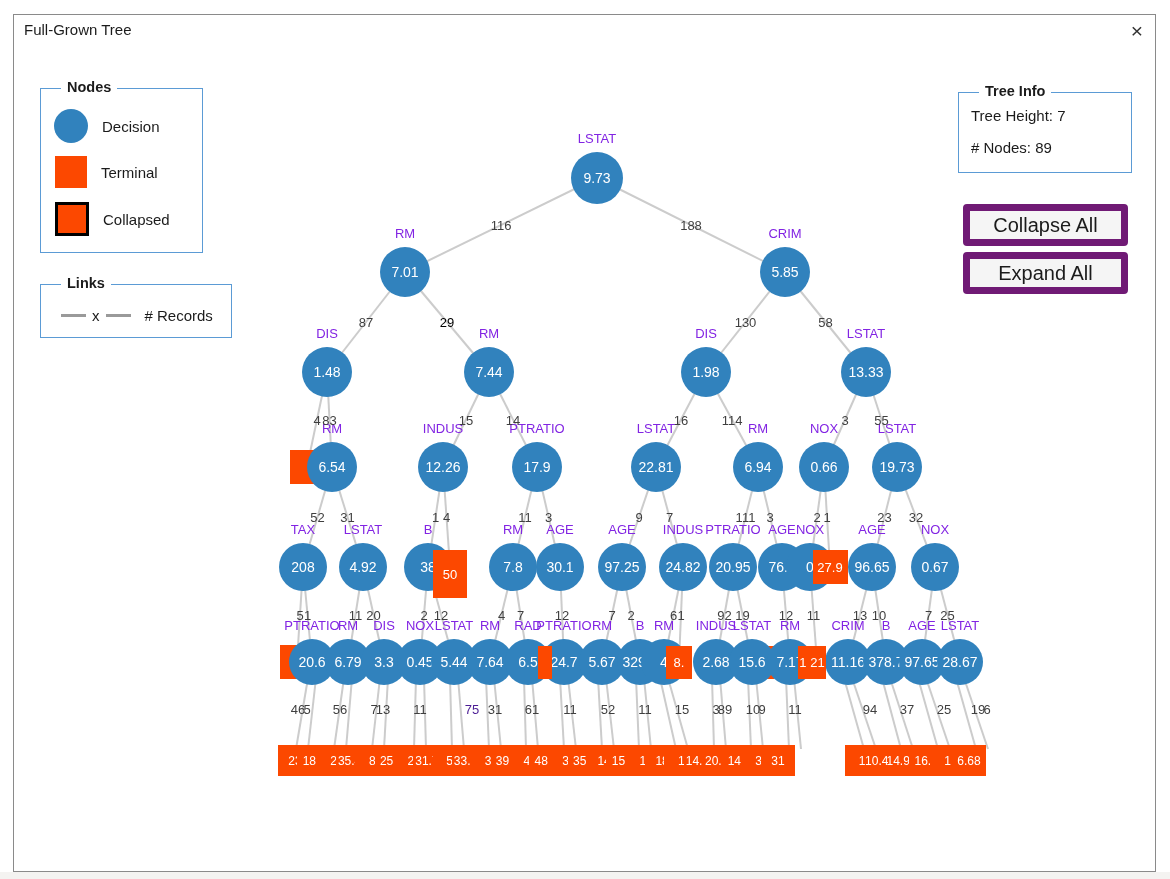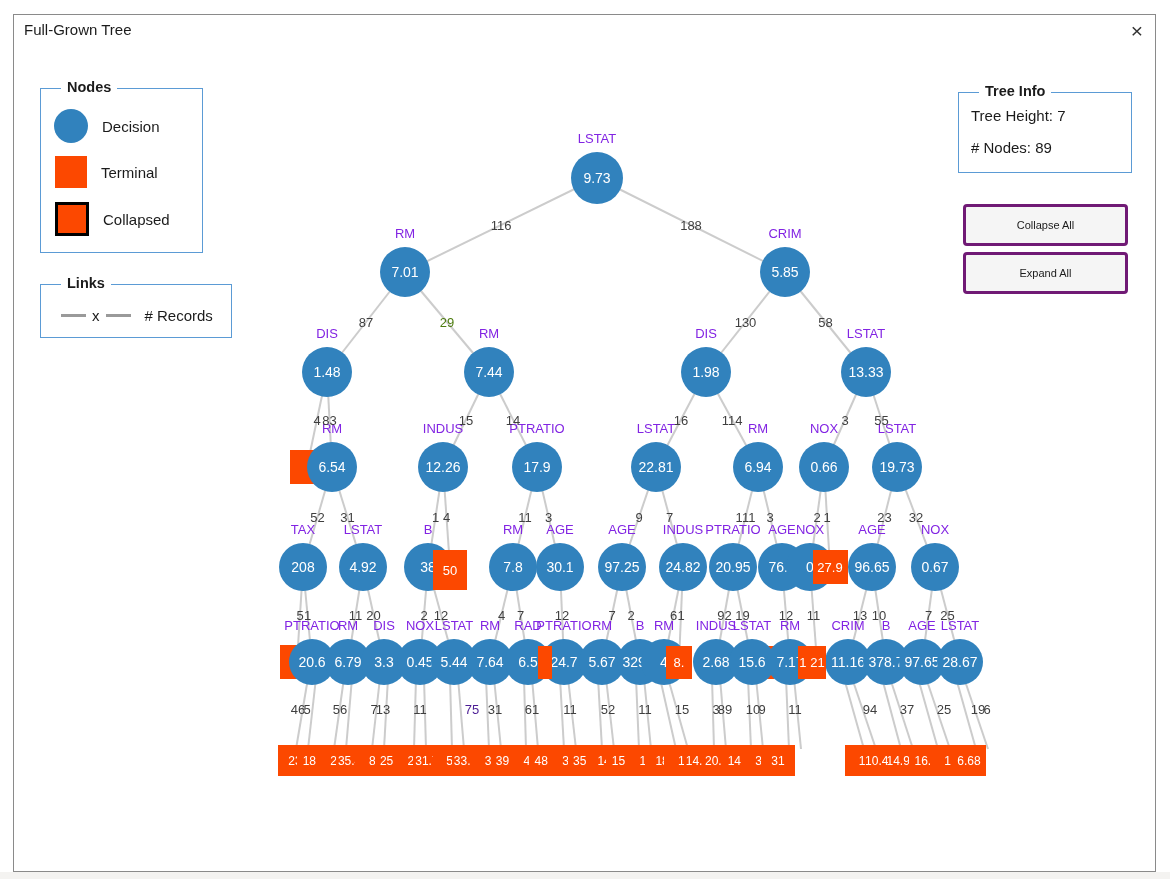--- a/index.html
+++ b/index.html
@@ -19,21 +19,21 @@
   #tree-info{left:958px;top:92px;width:174px;height:81px;}
   .legend-item{position:absolute;display:flex;align-items:center;}
   .swatch-circle{width:34px;height:34px;border-radius:50%;}
   .swatch-square{width:32px;height:32px;}
   .swatch-collapsed{width:28px;height:28px;border:3px solid #000;}
   .legend-label{margin-left:14px;font-size:15px;color:#1b1b1b;}
   .links-row{position:absolute;left:14px;top:22px;display:flex;align-items:center;font-size:15px;color:#1b1b1b;}
   .dash{display:inline-block;width:25px;height:3px;background:#9a9a9a;margin:0 6px;}
   .ti-line{position:absolute;left:12px;font-size:15px;color:#1b1b1b;white-space:nowrap;}
   .btn{position:absolute;left:963px;width:165px;height:42px;background:#f5f5f5;
-       border:3px solid #701a75;border-radius:4px;font-size:11px;color:#1b1b1b;
+       border:7px solid #701a75;border-radius:4px;font-size:20px;color:#1b1b1b;
        display:flex;align-items:center;justify-content:center;cursor:pointer;box-sizing:border-box;}
   #tree-edges{position:absolute;left:0;top:0;width:1170px;height:879px;z-index:1;}
   #tree-nodes{position:absolute;left:0;top:0;width:1170px;height:879px;z-index:2;}
   .dnode{position:absolute;border-radius:50%;display:flex;align-items:center;justify-content:center;
          color:#fff;font-size:14px;z-index:10;white-space:nowrap;}
   .tnode{position:absolute;display:flex;align-items:center;justify-content:center;
          color:#fff;font-size:13px;white-space:nowrap;overflow:hidden;}
   .nlabel{position:absolute;transform:translate(-50%,-100%);font-size:13px;z-index:12;white-space:nowrap;}
   .edge-label{position:absolute;transform:translate(-50%,-50%);font-size:13px;color:#3f3f3f;
               z-index:30;white-space:nowrap;}
@@ -176,21 +176,21 @@
     <div class="nlabel" style="left: 597px; top: 146px; color: rgb(130, 36, 227);">LSTAT</div>
     <div class="edge-label" style="left: 501px; top: 225px; color: rgb(63, 63, 63);">116</div>
     <div class="dnode" style="height: 50px; width: 50px; left: 380px; top: 247px; background: rgb(49, 130, 189);">7.01</div>
     <div class="nlabel" style="left: 405px; top: 241px; color: rgb(130, 36, 227);">RM</div>
     <div class="edge-label" style="left: 691px; top: 225px; color: rgb(63, 63, 63);">188</div>
     <div class="dnode" style="height: 50px; width: 50px; left: 760px; top: 247px; background: rgb(49, 130, 189);">5.85</div>
     <div class="nlabel" style="left: 785px; top: 241px; color: rgb(130, 36, 227);">CRIM</div>
     <div class="edge-label" style="left: 366px; top: 322px; color: rgb(63, 63, 63);">87</div>
     <div class="dnode" style="height: 50px; width: 50px; left: 302px; top: 347px; background: rgb(49, 130, 189);">1.48</div>
     <div class="nlabel" style="left: 327px; top: 341px; color: rgb(130, 36, 227);">DIS</div>
-    <div class="edge-label" style="left: 447px; top: 322px; color: #4d7c0f;">29</div>
+    <div class="edge-label" style="left: 447px; top: 322px; color: #000000;">29</div>
     <div class="dnode" style="height: 50px; width: 50px; left: 464px; top: 347px; background: rgb(49, 130, 189);">7.44</div>
     <div class="nlabel" style="left: 489px; top: 341px; color: rgb(130, 36, 227);">RM</div>
     <div class="edge-label" style="left: 745.5px; top: 322px; color: rgb(63, 63, 63);">130</div>
     <div class="dnode" style="height: 50px; width: 50px; left: 681px; top: 347px; background: rgb(49, 130, 189);">1.98</div>
     <div class="nlabel" style="left: 706px; top: 341px; color: rgb(130, 36, 227);">DIS</div>
     <div class="edge-label" style="left: 825.5px; top: 322px; color: rgb(63, 63, 63);">58</div>
     <div class="dnode" style="height: 50px; width: 50px; left: 841px; top: 347px; background: rgb(49, 130, 189);">13.33</div>
     <div class="nlabel" style="left: 866px; top: 341px; color: rgb(130, 36, 227);">LSTAT</div>
     <div class="edge-label" style="left: 317px; top: 419.5px; color: rgb(63, 63, 63);">4</div>
     <div class="tnode" style="width: 34px; height: 34px; left: 290px; top: 450px; background: rgb(252, 72, 0); z-index: 1;"></div>
@@ -218,21 +218,21 @@
     <div class="edge-label" style="left: 317.5px; top: 517px; color: rgb(63, 63, 63);">52</div>
     <div class="dnode" style="height: 48px; width: 48px; left: 279px; top: 543px; background: rgb(49, 130, 189);">208</div>
     <div class="nlabel" style="left: 303px; top: 537px; color: rgb(130, 36, 227);">TAX</div>
     <div class="edge-label" style="left: 347.5px; top: 517px; color: rgb(63, 63, 63);">31</div>
     <div class="dnode" style="height: 48px; width: 48px; left: 339px; top: 543px; background: rgb(49, 130, 189);">4.92</div>
     <div class="nlabel" style="left: 363px; top: 537px; color: rgb(130, 36, 227);">LSTAT</div>
     <div class="edge-label" style="left: 435.5px; top: 517px; color: rgb(63, 63, 63);">1</div>
     <div class="dnode" style="height: 48px; width: 48px; left: 404px; top: 543px; background: rgb(49, 130, 189);">38</div>
     <div class="nlabel" style="left: 428px; top: 537px; color: rgb(130, 36, 227);">B</div>
     <div class="edge-label" style="left: 446.5px; top: 517px; color: rgb(63, 63, 63);">4</div>
-    <div class="tnode" style="width: 34px; height: 40px; left: 433px; top: 550px; background: rgb(252, 72, 0); z-index: 20;">50</div>
+    <div class="tnode" style="width: 34px; height: 48px; left: 433px; top: 550px; background: rgb(252, 72, 0); z-index: 20;">50</div>
     <div class="edge-label" style="left: 525px; top: 517px; color: rgb(63, 63, 63);">11</div>
     <div class="dnode" style="height: 48px; width: 48px; left: 489px; top: 543px; background: rgb(49, 130, 189);">7.8</div>
     <div class="nlabel" style="left: 513px; top: 537px; color: rgb(130, 36, 227);">RM</div>
     <div class="edge-label" style="left: 548.5px; top: 517px; color: rgb(63, 63, 63);">3</div>
     <div class="dnode" style="height: 48px; width: 48px; left: 536px; top: 543px; background: rgb(49, 130, 189);">30.1</div>
     <div class="nlabel" style="left: 560px; top: 537px; color: rgb(130, 36, 227);">AGE</div>
     <div class="edge-label" style="left: 639px; top: 517px; color: rgb(63, 63, 63);">9</div>
     <div class="dnode" style="height: 48px; width: 48px; left: 598px; top: 543px; background: rgb(49, 130, 189);">97.25</div>
     <div class="nlabel" style="left: 622px; top: 537px; color: rgb(130, 36, 227);">AGE</div>
     <div class="edge-label" style="left: 669.5px; top: 517px; color: rgb(63, 63, 63);">7</div>

